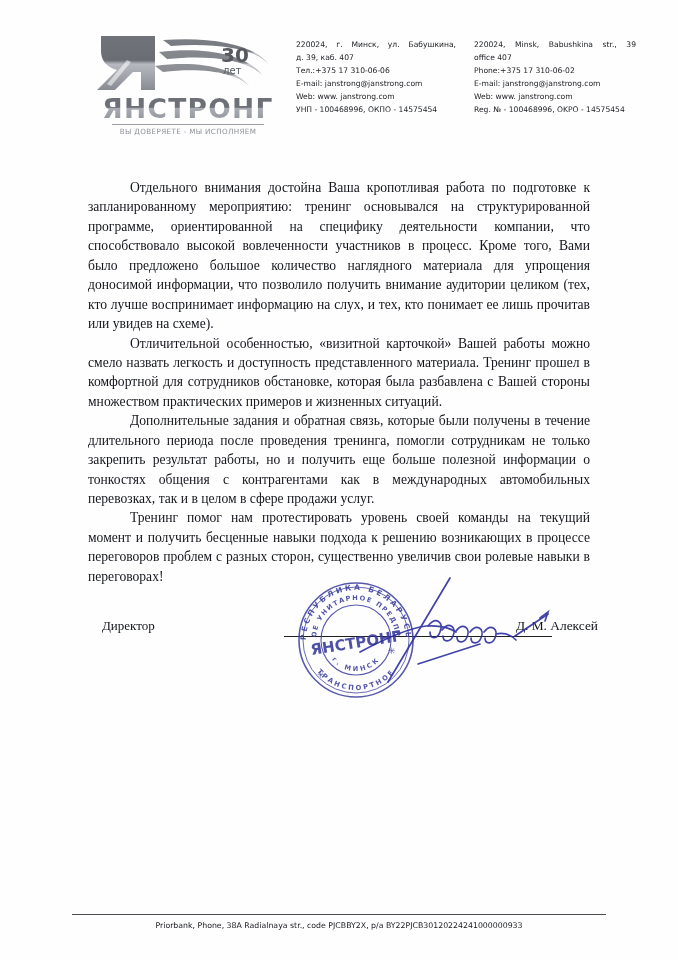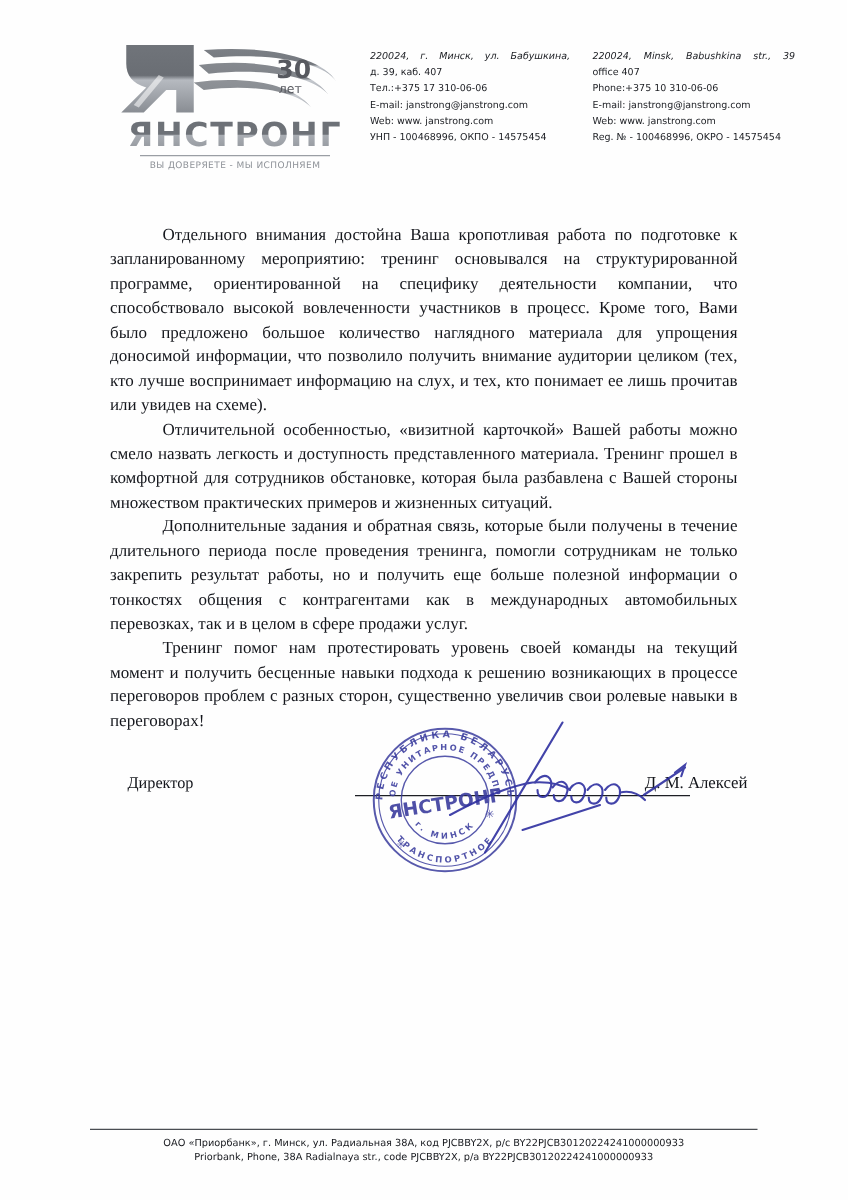--- a/index.html
+++ b/index.html
@@ -91,21 +91,20 @@
     font-size: 7.6px;
     line-height: 1.72;
     color: #1b1d22;
     width: 170px;
   }
   .contact-col.ru { padding-right: 10px; }
   .contact-col.en { padding-left: 8px; }
   .contact-col .just {
     text-align: justify;
     text-align-last: justify;
-    font-style: italic;
   }
 
   
   .letter-body {
     position: absolute;
     left: 88px;
     right: 88px;
     top: 178px;
   }
 
@@ -246,21 +245,21 @@
         <div>д. 39, каб. 407</div>
         <div>Тел.:+375 17 310-06-06</div>
         <div>E-mail: janstrong@janstrong.com</div>
         <div>Web: www. janstrong.com</div>
         <div>УНП - 100468996, ОКПО - 14575454</div>
       </div>
 
       <div class="contact-col en">
         <div class="just">220024,  Minsk,  Babushkina  str.,  39</div>
         <div>office 407</div>
-        <div>Phone:+375 10 310-06-06</div>
+        <div>Phone:+375 17 310-06-02</div>
         <div>E-mail: janstrong@janstrong.com</div>
         <div>Web: www. janstrong.com</div>
         <div>Reg. № - 100468996, OKPO - 14575454</div>
       </div>
     </div>
   </header>
 
   <main class="letter-body">
 
     <p class="para">Отдельного внимания достойна Ваша кропотливая работа по подготовке к запланированному мероприятию: тренинг основывался на структурированной программе, ориентированной на специфику деятельности компании, что способствовало высокой вовлеченности участников в процесс. Кроме того, Вами было предложено большое количество наглядного материала для упрощения доносимой информации, что позволило получить внимание аудитории целиком (тех, кто лучше воспринимает информацию на слух, и тех, кто понимает ее лишь прочитав или увидев на схеме).</p>
@@ -322,17 +321,16 @@
         <path d="M196 64 c9 -2 16 2 20 6"></path>
         <path d="M215 66 L248 44"></path>
         <path d="M240 48 l8 -6 l-3 9"></path>
         <path d="M118 94 L180 74"></path>
       </g>
     </svg>
   </div>
 
   <footer class="footer">
     <div class="footer-rule"></div>
-    <div class="footer-line">ОАО «Приорбанк», г. Минск, ул. Радиальная 38А, код PJCBBY2X, р/с BY22PJCB30120224241000000933</div>
     <div class="footer-line">Priorbank, Phone, 38A Radialnaya str., code PJCBBY2X, p/a BY22PJCB30120224241000000933</div>
   </footer>
 
 </div>
 
 </body></html>

